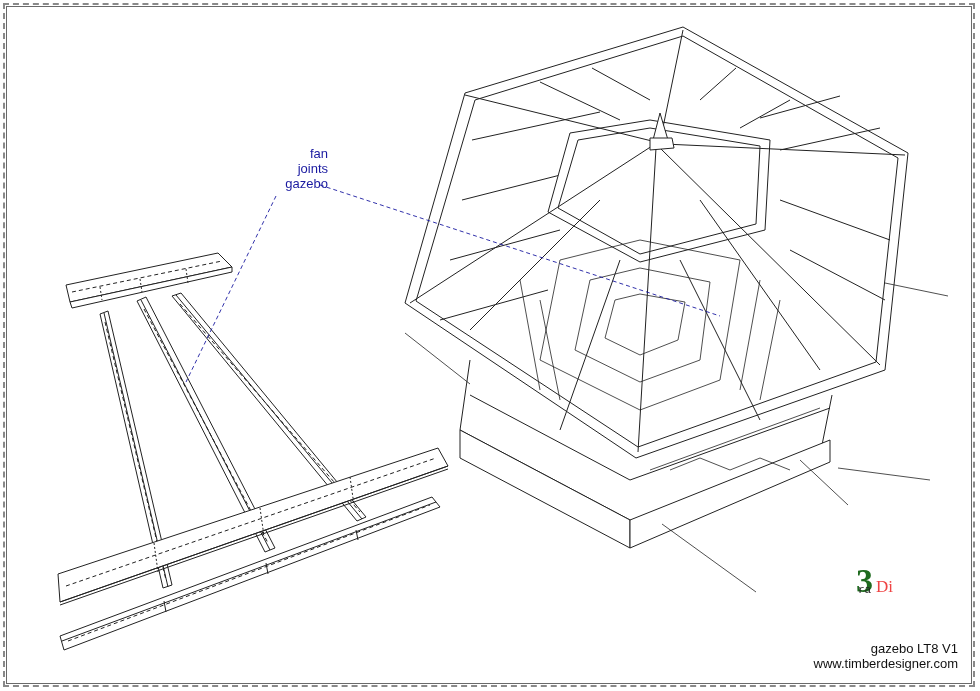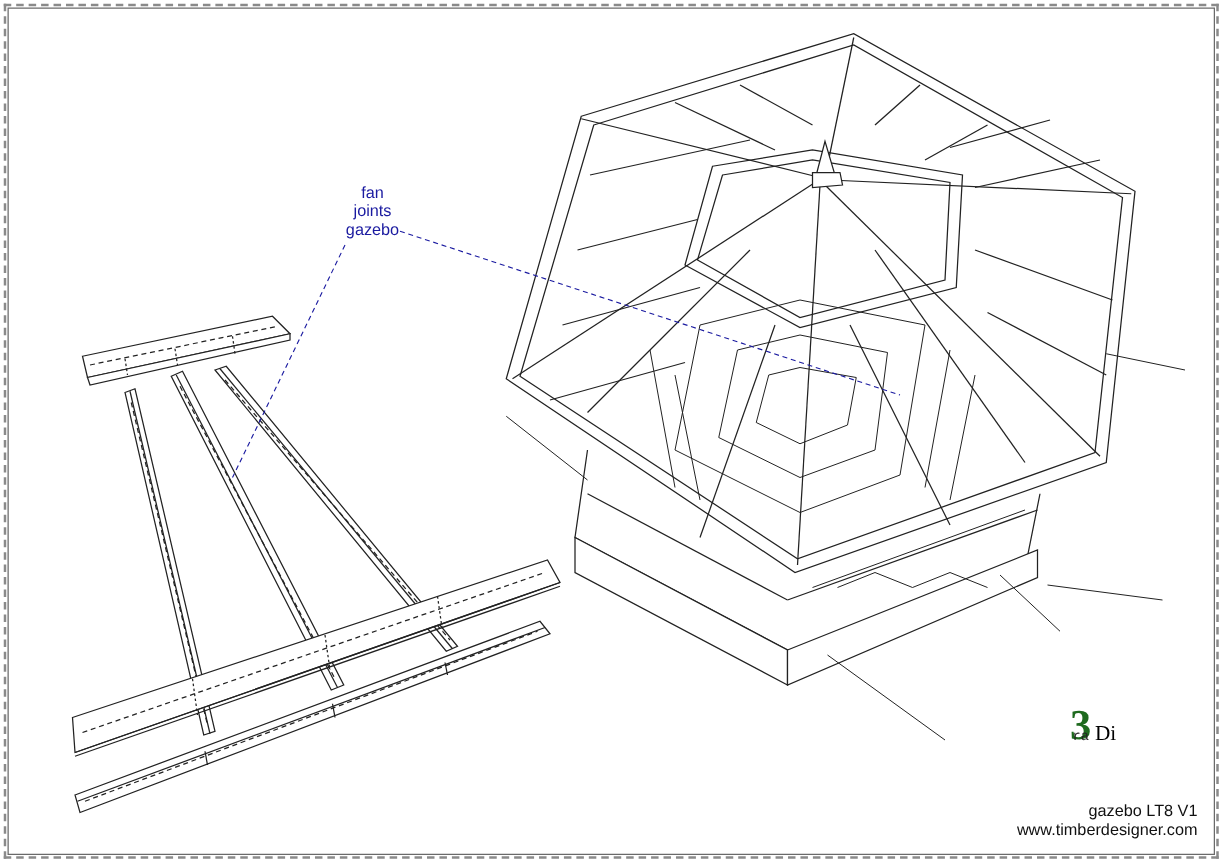--- a/index.html
+++ b/index.html
@@ -1,25 +1,25 @@
 <!DOCTYPE html>
 <html><head>
   <meta charset="utf-8">
   <style>
     html, body { margin: 0; padding: 0; background: #ffffff; }
     body { width: 980px; height: 691px; position: relative; overflow: hidden; font-family: "Liberation Sans", sans-serif; }
     .frame-outer { position: absolute; left: 3px; top: 3px; width: 972px; height: 684px; border: 2px dashed #8a8a8a; box-sizing: border-box; }
     .frame-inner { position: absolute; left: 6px; top: 6px; width: 966px; height: 678px; border: 1px solid #6a6a6a; box-sizing: border-box; }
     svg.drawing { position: absolute; left: 0; top: 0; }
-    .callout { position: absolute; left: 268px; top: 146px; width: 60px; text-align: center; color: #1a1aa0; font-size: 13px; line-height: 15px; }
+    .callout { position: absolute; left: 268px; top: 146px; width: 60px; text-align: right; color: #1a1aa0; font-size: 13px; line-height: 15px; }
     .callout span { display: block; }
     .logo { position: absolute; left: 852px; top: 568px; width: 50px; height: 40px; }
     .logo .three { position: absolute; left: 4px; top: -6px; font-family: "Liberation Serif", serif; font-size: 34px; font-weight: bold; color: #1e6a1e; }
     .logo .ra { position: absolute; left: 6px; top: 16px; font-family: Liberation Mono, monospace; font-size: 11px; color: #222; }
-    .logo .di { position: absolute; left: 24px; top: 9px; font-family: "Liberation Serif", serif; font-size: 17px; color: #000000; }
+    .logo .di { position: absolute; left: 24px; top: 9px; font-family: "Liberation Serif", serif; font-size: 17px; color: #ef4444; }
     .titleblock { position: absolute; right: 22px; top: 641px; text-align: right; color: #111; font-size: 13px; line-height: 15px; }
     .titleblock span { display: block; }
   </style>
 </head>
 <body>
 
 <div class="frame-outer"></div>
 <div class="frame-inner"></div>
 
 <svg class="drawing" width="980" height="691" viewBox="0 0 980 691" fill="none" stroke="#222" stroke-width="1">

